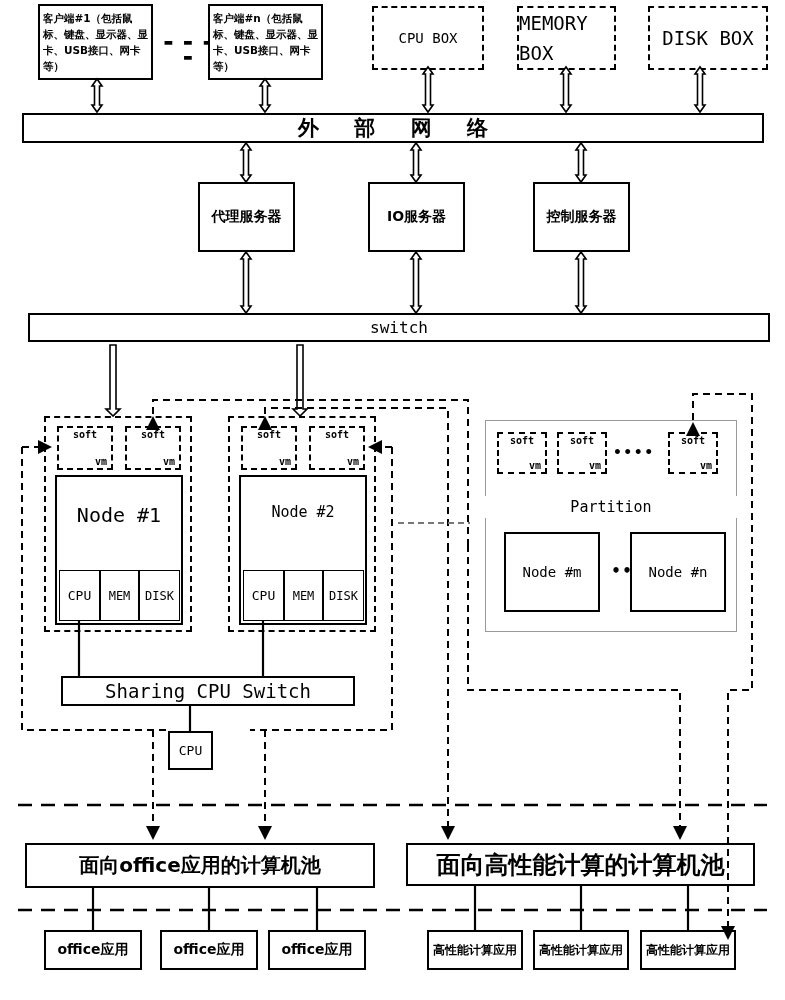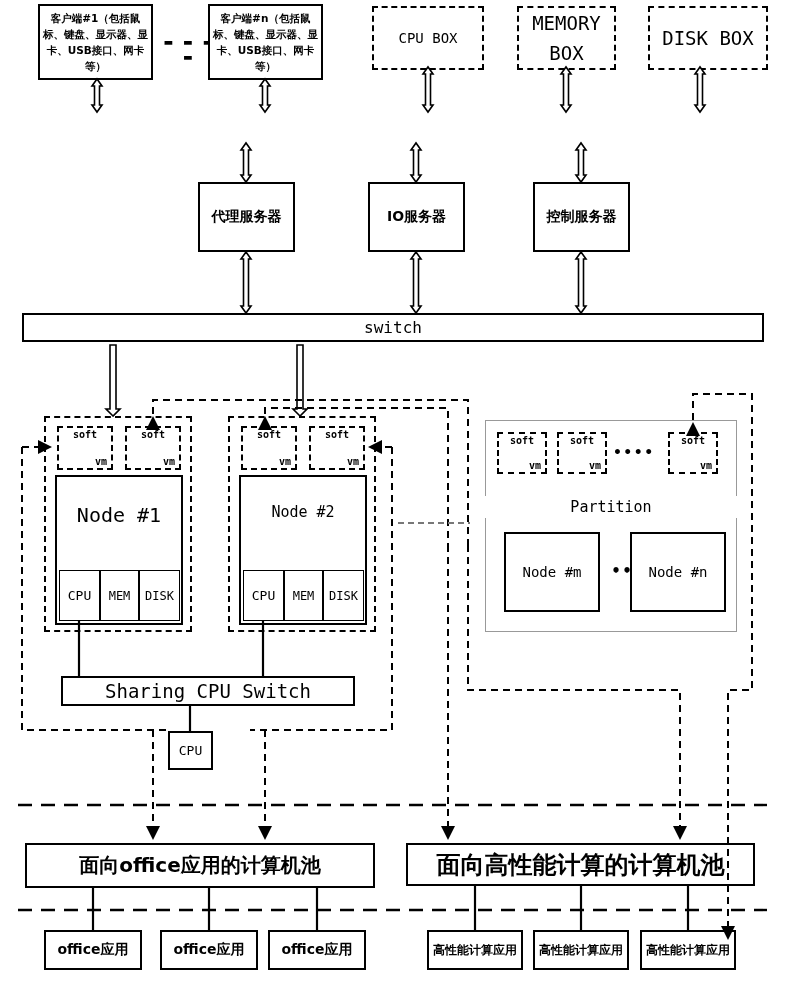--- a/index.html
+++ b/index.html
@@ -1,18 +1,18 @@
 <!DOCTYPE html>
 <html><head>
 <meta charset="utf-8">
 <style>
   html,body{margin:0;padding:0;background:#fff;}
   body{width:785px;height:1000px;font-family:"Liberation Serif",serif;color:#000;}
   #stage{position:relative;width:785px;height:1000px;overflow:hidden;background:#fff;}
-  .box{position:absolute;box-sizing:border-box;display:flex;align-items:center;justify-content:center;text-align:center;background:#fff;}
+  .box{position:absolute;box-sizing:border-box;display:flex;align-items:center;justify-content:center;text-align:left;background:#fff;}
   .solid{border:2px solid #000;}
   .thin{border:1.5px solid #000;}
   .dash{border:2px dashed #000;}
   .grayline{border:1.5px solid #999;}
   .cn{font-family:"DejaVu Sans","Liberation Sans",sans-serif;font-weight:bold;}
   .mono{font-family:"DejaVu Sans Mono","Liberation Mono",monospace;}
   .svgl{position:absolute;left:0;top:0;width:785px;height:1000px;pointer-events:none;}
   .clienttxt{font-size:10.5px;line-height:16px;font-weight:bold;padding:2px 3px;}
   .banner{font-size:21px;letter-spacing:14px;text-indent:14px;font-family:"DejaVu Sans","Liberation Sans",sans-serif;font-weight:bold;}
   .switchtxt{font-size:16px;}
@@ -41,32 +41,35 @@
   </div>
 
   <div class="box dash" style="left:517px;top:6px;width:99px;height:64px;">
     <span class="mono" style="font-size:19px;line-height:30px;">MEMORY BOX</span>
   </div>
 
   <div class="box dash" style="left:648px;top:6px;width:120px;height:64px;">
     <span class="mono" style="font-size:19px;">DISK BOX</span>
   </div>
 
+  <div class="box solid" style="left:22px;top:113px;width:742px;height:30px;">
+    <span class="banner">外 部 网 络</span>
+  </div>
 
   <div class="box solid" style="left:198px;top:182px;width:97px;height:70px;">
     <span class="cn" style="font-size:14px;">代理服务器</span>
   </div>
   <div class="box solid" style="left:368px;top:182px;width:97px;height:70px;">
     <span class="cn" style="font-size:14px;">IO服务器</span>
   </div>
   <div class="box solid" style="left:533px;top:182px;width:97px;height:70px;">
     <span class="cn" style="font-size:14px;">控制服务器</span>
   </div>
 
-  <div class="box solid" style="left:22px;top:313px;width:742px;height:29px;">
+  <div class="box solid" style="left:28px;top:313px;width:742px;height:29px;">
     <span class="mono switchtxt">switch</span>
   </div>
 
   <div class="box dash" style="left:44px;top:416px;width:148px;height:216px;"></div>
 
   <div class="softbox" style="left:57px;top:426px;width:56px;height:44px;">
     <span class="softlbl mono">soft</span>
     <span class="vmlbl mono">vm</span>
   </div>
   <div class="softbox" style="left:125px;top:426px;width:56px;height:44px;">

